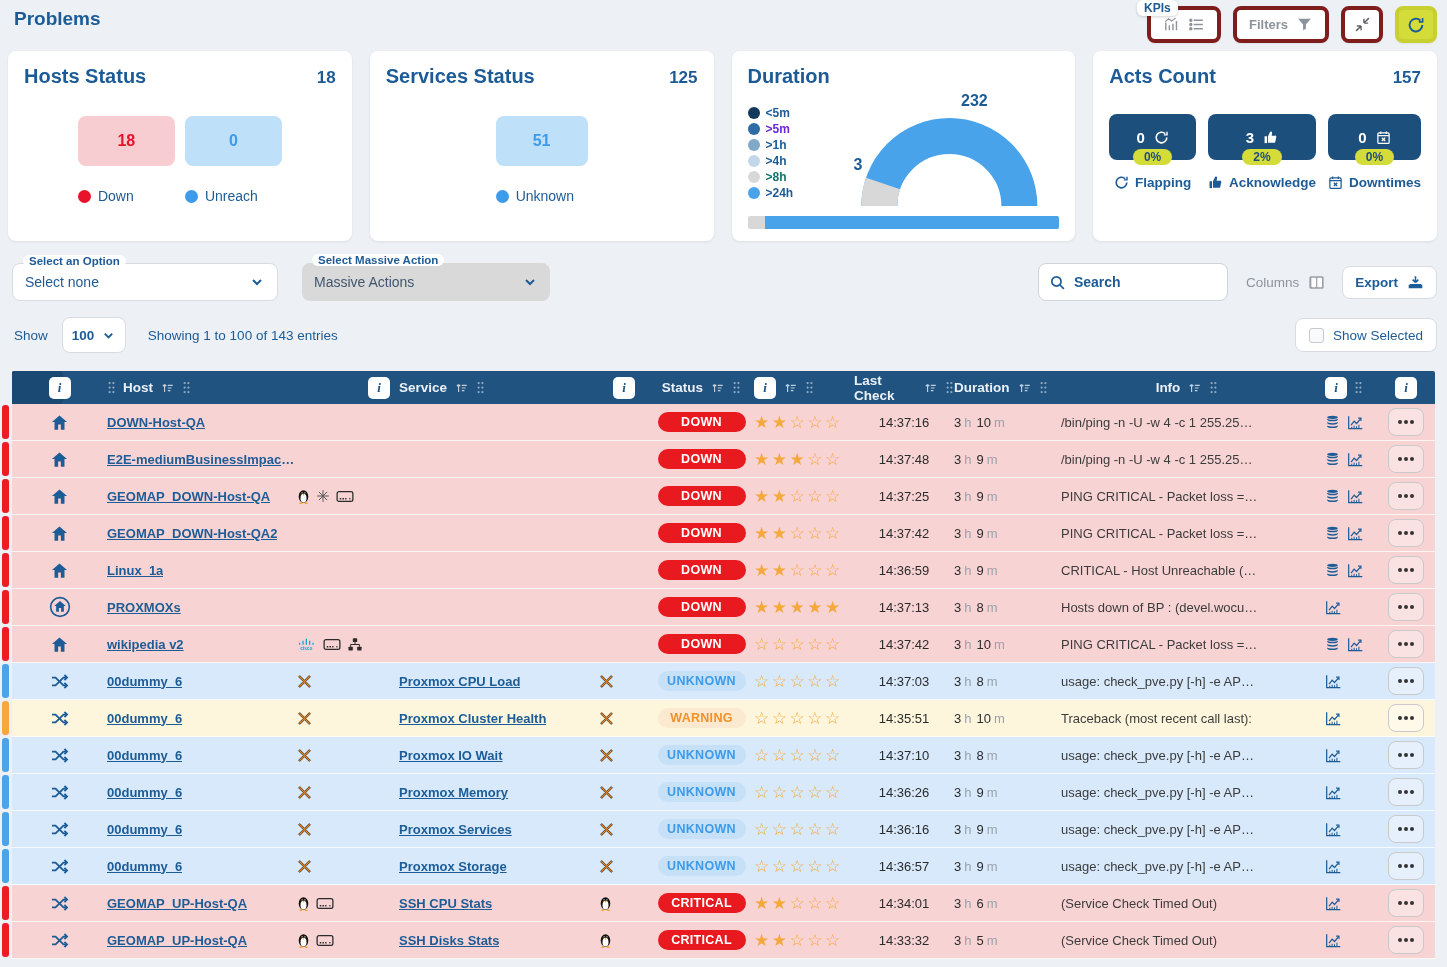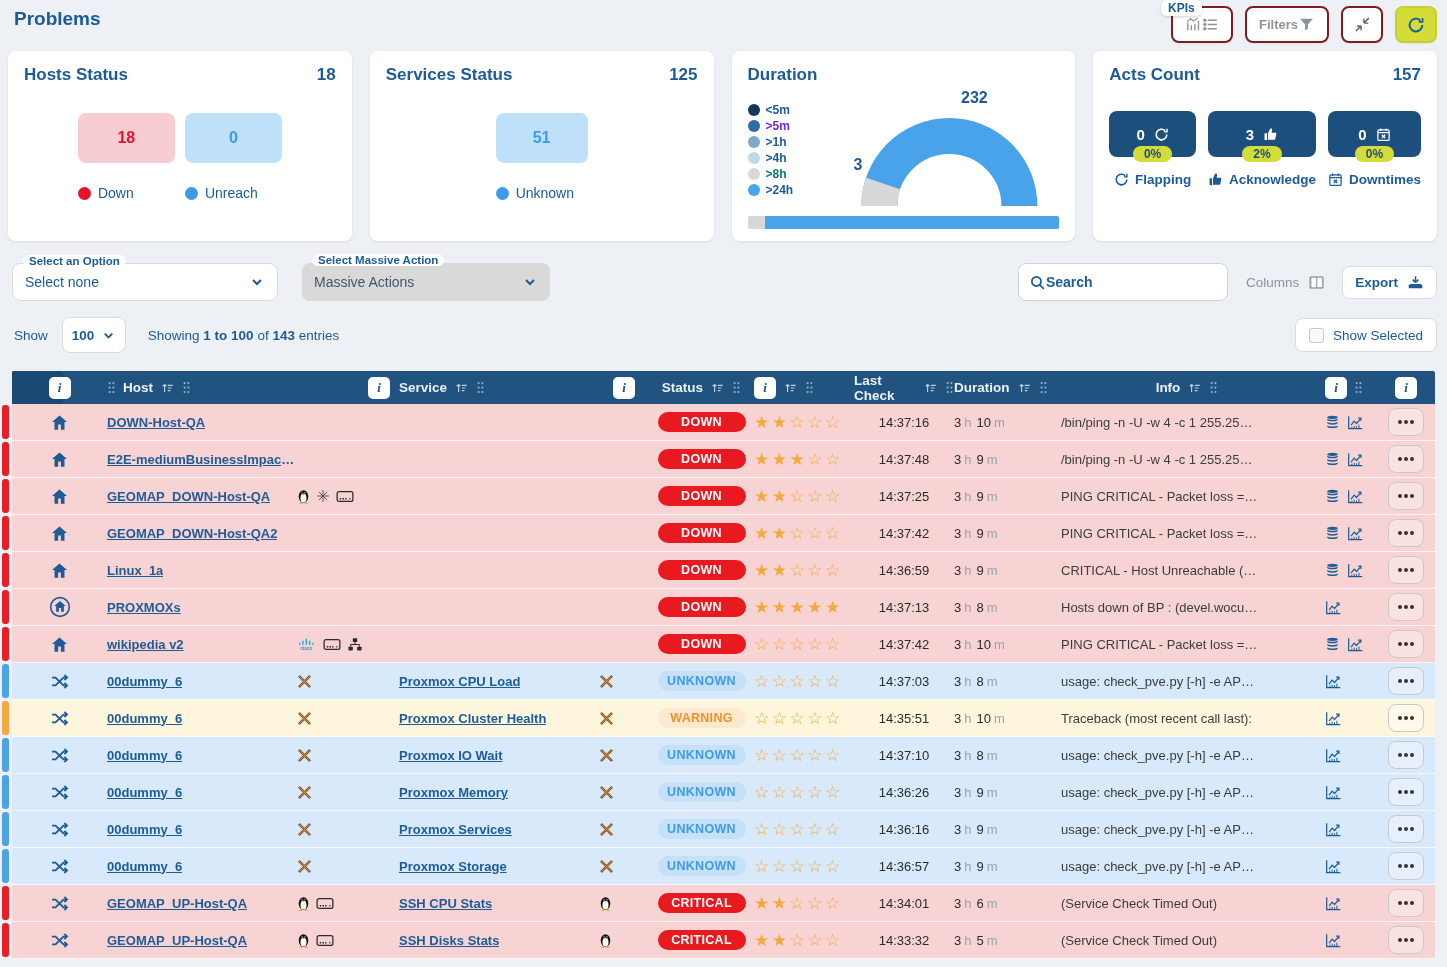--- a/index.html
+++ b/index.html
@@ -6,31 +6,31 @@
   html,body { width:1447px; height:967px; overflow:hidden; }
   body { background:#edf0f5; font-family:"Liberation Sans","DejaVu Sans",sans-serif; color:#2b2b2b; }
 
   
   .topbar { display:flex; justify-content:space-between; align-items:flex-start; padding:6px 10px 0 14px; }
   .page-title { color:#1d5b96; font-size:19px; font-weight:bold; padding-top:2px; }
   .top-actions { display:flex; gap:12px; align-items:center; position:relative; }
   .kpis-wrap { position:relative; }
   .kpis-chip { position:absolute; top:-6px; left:-10px; background:#fff; border-radius:6px; padding:1px 7px;
     font-size:12px; font-weight:bold; color:#1d5b96; box-shadow:0 1px 3px rgba(0,0,0,.18); z-index:3; }
-  .tbtn { background:#fff; border:2px solid #7f1d1d; border-radius:8px; height:37px; display:flex; align-items:center;
-    padding:0 12px; box-shadow:0 1px 2px rgba(0,0,0,.06); cursor:pointer; }
+  .tbtn { background:#fff; border:4px solid #7f1d1d; border-radius:8px; height:37px; display:flex; align-items:center;
+    gap:8px; padding:0 12px; box-shadow:0 1px 2px rgba(0,0,0,.06); cursor:pointer; }
   .tbtn .lbl { color:#8d939c; font-size:13px; font-weight:bold; }
   .tbtn.refresh { background:#d4dc3a; border-color:#c8d02f; width:42px; justify-content:center; }
 
   
   .cards { display:grid; grid-template-columns:repeat(4,1fr); gap:18px; margin:8px 10px 0 8px; }
   .card { background:#fff; border-radius:8px; box-shadow:0 1px 3px rgba(0,0,0,.08); padding:14px 16px 12px; height:190px;
     display:flex; flex-direction:column; }
   .card-head { display:flex; justify-content:space-between; align-items:baseline; }
-  .card-title { color:#1d5b96; font-size:17px; font-weight:bold; }
+  .card-title { color:#1d5b96; font-size:20px; font-weight:bold; }
   .card-total { color:#1d5b96; font-size:17px; font-weight:bold; }
   .status-boxes { display:flex; gap:10px; margin-top:28px; justify-content:center; }
   .sbox-col { display:flex; flex-direction:column; gap:22px; }
   .sbox { width:97px; height:50px; border-radius:8px; display:flex; align-items:center; justify-content:center;
     font-size:16px; font-weight:bold; }
   .services .sbox { width:92px; }
   .legend-item { display:flex; align-items:center; gap:7px; font-size:14px; color:#1d5b96; }
   .dot { width:13px; height:13px; border-radius:50%; flex:0 0 auto; }
 
   
@@ -56,36 +56,36 @@
   
   .controls1 { display:flex; align-items:center; margin:22px 10px 0 12px; }
   .fselect { position:relative; height:38px; border-radius:8px; display:flex; align-items:center; padding:0 12px;
     cursor:pointer; }
   .fselect .flabel { position:absolute; top:-9px; left:10px; background:#fff; border-radius:6px; padding:0 6px;
     font-size:11.5px; font-weight:bold; color:#1d5b96; white-space:nowrap; }
   .fselect .fvalue { color:#1d5b96; font-size:14px; flex:1; }
   .fselect.white { background:#fff; border:1px solid #d8dce2; width:266px; }
   .fselect.gray { background:#d9d9d9; width:248px; margin-left:24px; }
   .fselect.gray .fvalue { color:#41566e; }
-  .search-box { margin-left:auto; width:210px; height:38px; background:#fff; border:1px solid #cfd4da; border-radius:8px;
-    display:flex; align-items:center; padding:0 10px; }
+  .search-box { margin-left:auto; width:190px; height:38px; background:#fff; border:1px solid #cfd4da; border-radius:8px;
+    display:flex; align-items:center; padding:0 10px; gap:8px; }
   .search-box input { border:none; outline:none; width:100%; font-size:14px; font-weight:bold; color:#1d5b96;
     font-family:inherit; background:transparent; }
   .search-box input::placeholder { color:#1d5b96; opacity:1; }
   .cols-wrap { display:flex; align-items:center; gap:8px; margin:0 16px 0 18px; color:#8d939c; font-size:13.5px; }
   .export-btn { background:#fff; border:1px solid #d8dce2; border-radius:8px; height:33px; display:flex; align-items:center;
     gap:9px; padding:0 12px; color:#1d5b96; font-size:13.5px; font-weight:bold; cursor:pointer; }
 
   .controls2 { display:flex; align-items:center; margin:16px 10px 0 14px; }
   .show-label { color:#1d5b96; font-size:13.5px; }
   .size-select { margin-left:14px; width:64px; height:36px; border:1px solid #d8dce2; border-radius:8px; background:#fff;
     display:flex; align-items:center; justify-content:space-between; padding:0 9px; color:#1d5b96; font-size:13.5px;
     font-weight:bold; cursor:pointer; }
   .showing-text { margin-left:22px; color:#1d5b96; font-size:13.5px; }
-  .showing-text b { font-weight:bold;margin-top:11px; }
+  .showing-text b { font-weight:normal;margin-top:11px; }
   .show-selected { margin-left:auto; background:#fff; border:1px solid #d8dce2; border-radius:8px; height:34px;
     display:flex; align-items:center; gap:9px; padding:0 13px; color:#1d5b96; font-size:13.5px; cursor:pointer; }
   .cbox { width:15px; height:15px; border:1.5px solid #c3c9d0; border-radius:3px; background:#fafafa; }
 
   
   .table-wrap { margin:18px 12px 0; --cols:95px 190px 62px 40px 200px 50px 105px 100px 100px 95px 1fr 52px 58px; }
   .thead { display:grid; grid-template-columns:var(--cols); align-items:center; background:#205380; height:33px;
     border-radius:2px 2px 0 0; position:relative; overflow:hidden; }
   .thead .hcircle { position:absolute; left:-8px; top:-14px; width:62px; height:62px; border-radius:50%; background:#1a4a73; }
   .hcell { display:flex; align-items:center; gap:7px; color:#eaf1f8; font-size:13.5px; font-weight:bold; }

